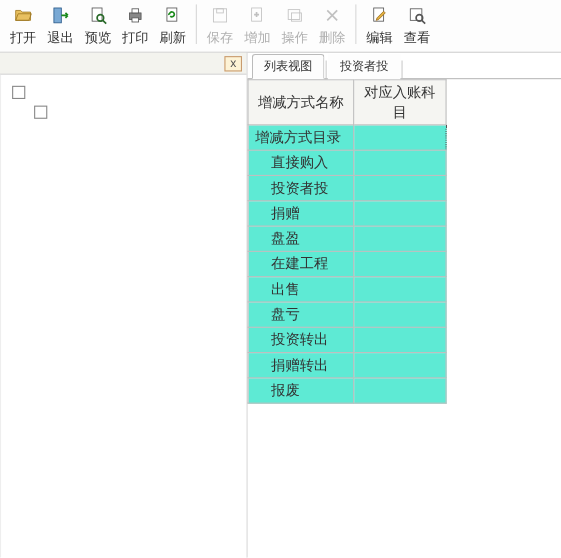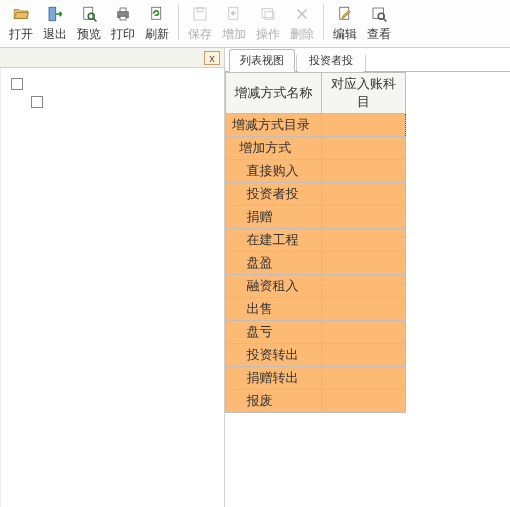--- a/index.html
+++ b/index.html
@@ -128,21 +128,21 @@
     padding: 0;
   }
   table.grid {
     border-collapse: collapse;
     margin: 0;
     border-radius: 23px;
   }
   table.grid th, table.grid td {
     border: 1px solid #bfbfbf;
     font-size: 13px;
-    background: #fdba74;
+    background: #5eead4;
   }
   table.grid th {
     background: #f5f5f2;
     font-weight: normal;
     text-align: center;
     padding: 2px 4px;
     height: 22px;
   }
   table.grid td {
     padding: 2px 6px;
@@ -292,45 +292,37 @@
             <th class="col-name">增减方式名称</th>
             <th class="col-acct">对应入账科目</th>
           </tr>
         </thead>
         <tbody id="grid-body">
             <tr>
               <td class="col-name">增减方式目录</td>
               <td class="col-acct sel-cell"></td>
             </tr>
             <tr>
-              <td class="col-name">&nbsp;&nbsp;增加方式</td>
-              <td class="col-acct"></td>
-            </tr>
-            <tr>
               <td class="col-name">&nbsp;&nbsp;&nbsp;&nbsp;直接购入</td>
               <td class="col-acct"></td>
             </tr>
             <tr>
               <td class="col-name">&nbsp;&nbsp;&nbsp;&nbsp;投资者投</td>
               <td class="col-acct"></td>
             </tr>
             <tr>
               <td class="col-name">&nbsp;&nbsp;&nbsp;&nbsp;捐赠</td>
               <td class="col-acct"></td>
             </tr>
             <tr>
+              <td class="col-name">&nbsp;&nbsp;&nbsp;&nbsp;盘盈</td>
+              <td class="col-acct"></td>
+            </tr>
+            <tr>
               <td class="col-name">&nbsp;&nbsp;&nbsp;&nbsp;在建工程</td>
-              <td class="col-acct"></td>
-            </tr>
-            <tr>
-              <td class="col-name">&nbsp;&nbsp;&nbsp;&nbsp;盘盈</td>
-              <td class="col-acct"></td>
-            </tr>
-            <tr>
-              <td class="col-name">&nbsp;&nbsp;&nbsp;&nbsp;融资租入</td>
               <td class="col-acct"></td>
             </tr>
             <tr>
               <td class="col-name">&nbsp;&nbsp;&nbsp;&nbsp;出售</td>
               <td class="col-acct"></td>
             </tr>
             <tr>
               <td class="col-name">&nbsp;&nbsp;&nbsp;&nbsp;盘亏</td>
               <td class="col-acct"></td>
             </tr>

